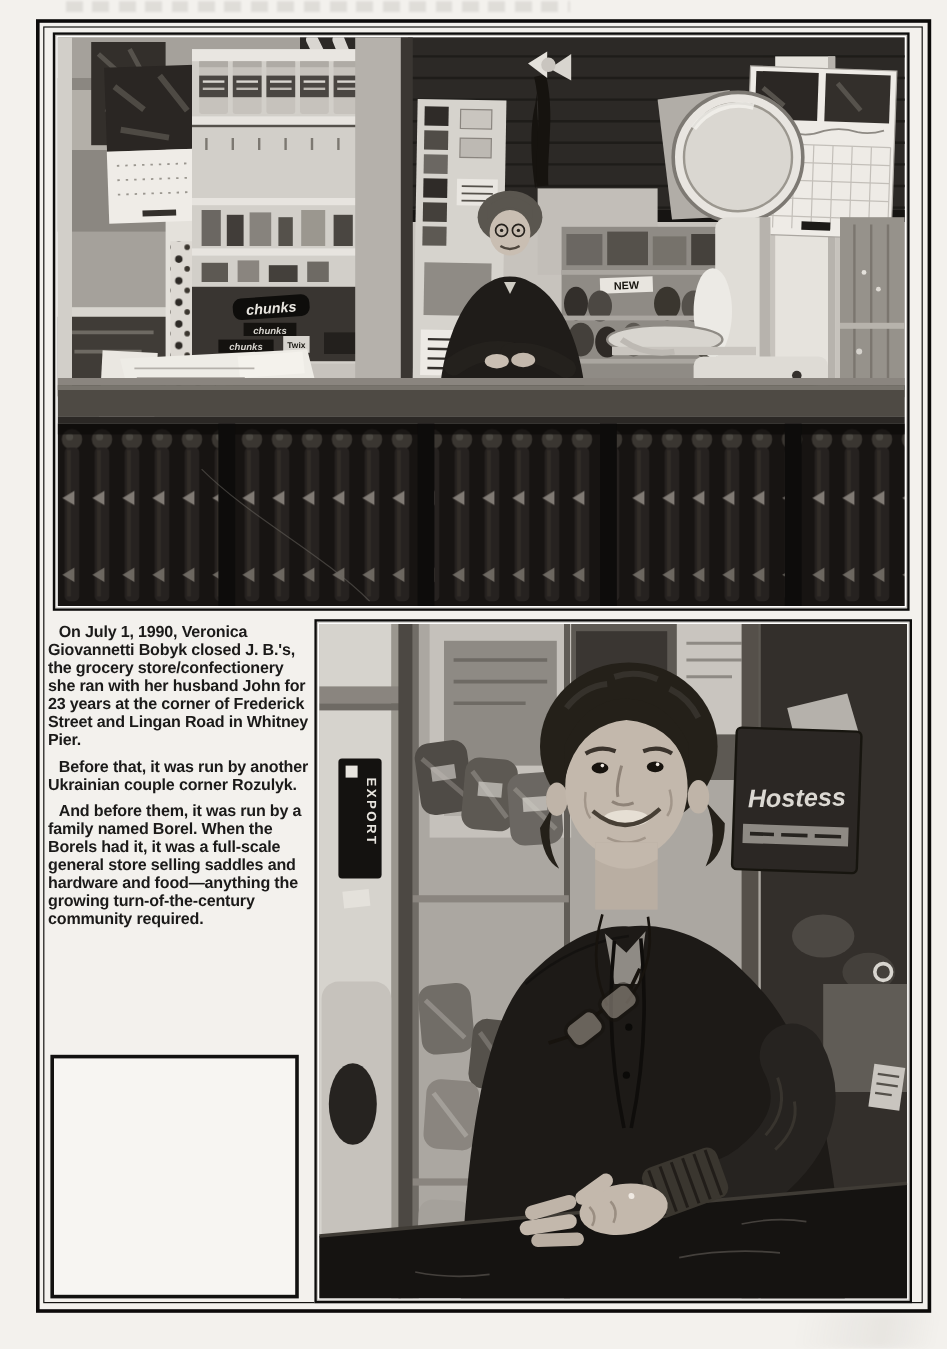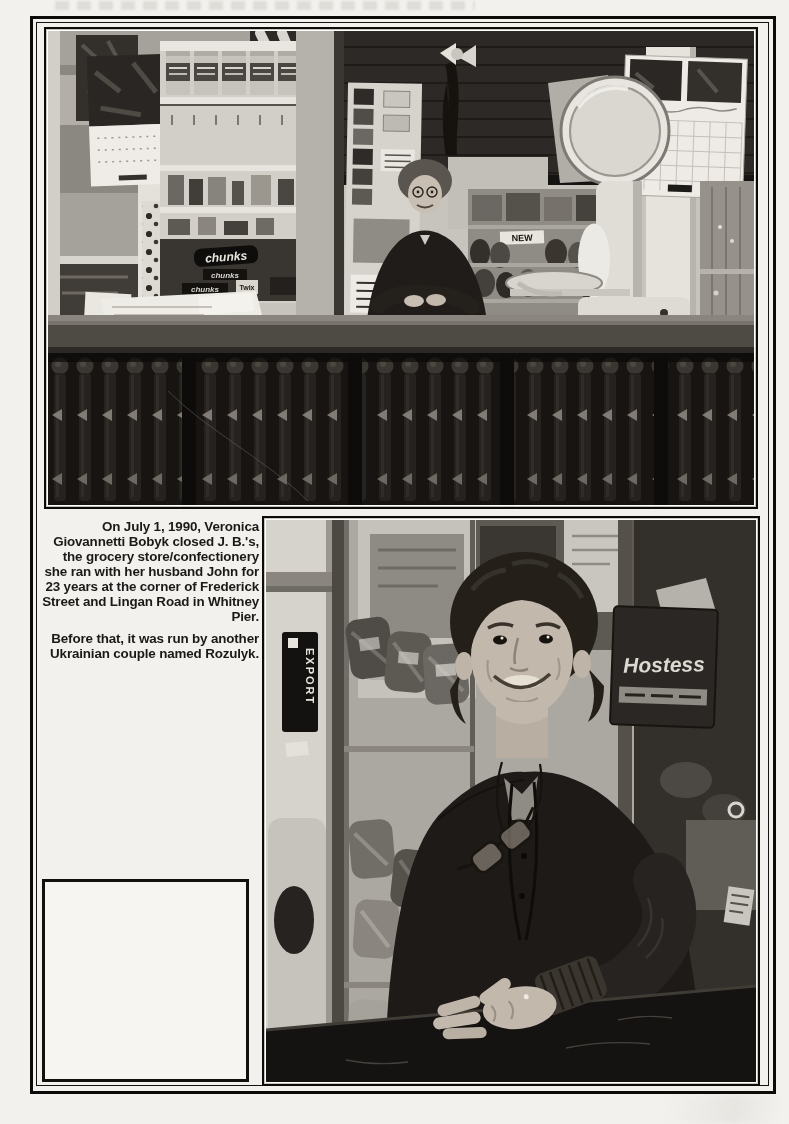--- a/index.html
+++ b/index.html
@@ -28,21 +28,21 @@
   }
   figure{margin:0;}
   .photo{
     background:#fff;border:2px solid #0d0c0b;padding:2px;
     box-shadow:inset 0 0 0 1px #c8c5c0;
   }
   .photo svg{display:block;}
   .top-photo{left:44px;top:27px;width:706px;height:474px;}
   .bottom-photo{left:262px;top:516px;width:490px;height:562px;}
   .article{
-    left:40px;top:519px;width:219px;color:#1b1a19;text-align:right;
+    left:40px;top:519px;width:219px;color:#1b1a19;
   }
   .article p{
     margin:0 0 7px 0;font-size:13.4px;line-height:15px;font-weight:700;
     text-indent:9px;letter-spacing:-0.15px;
   }
   .caption-box{
     left:42px;top:879px;width:201px;height:197px;
     border:3px solid #121110;background:#f7f5f2;
   }
   text{font-family:"Liberation Sans",sans-serif;}
@@ -332,21 +332,22 @@
     <rect x="300" y="322" width="14" height="152" fill="#0d0c0b"></rect>
     <rect x="452" y="322" width="14" height="152" fill="#0d0c0b"></rect>
     <rect x="606" y="322" width="14" height="152" fill="#0d0c0b"></rect>
     <path d="M120 360 C160 400 220 430 260 470" stroke="#6e6a63" stroke-width="1" fill="none" opacity=".5"></path>
   </g>
 </svg>
 </figure>
 
 <section class="abs article">
   <p>On July 1, 1990, Veronica Giovannetti Bobyk closed J. B.'s, the grocery store/confectionery she ran with her husband John for 23 years at the corner of Frederick Street and Lingan Road in Whitney Pier.</p>
-  <p>Before that, it was run by another Ukrainian couple named Rozulyk.</p>
+  <p>Before that, it was run by another Ukrainian couple corner Rozulyk.</p>
+  <p>And before them, it was run by a family named Borel. When the Borels had it, it was a full-scale general store selling saddles and hardware and food—anything the growing turn-of-the-century community required.</p>
 </section>
 
 <div class="abs caption-box"></div>
 
 <figure class="abs photo bottom-photo">
 <svg viewBox="0 0 490 562" width="490" height="562">
   <rect width="490" height="562" fill="#aba7a1"></rect>
 
   <g>
     <rect x="0" y="0" width="68" height="562" fill="#d6d3cd"></rect>

